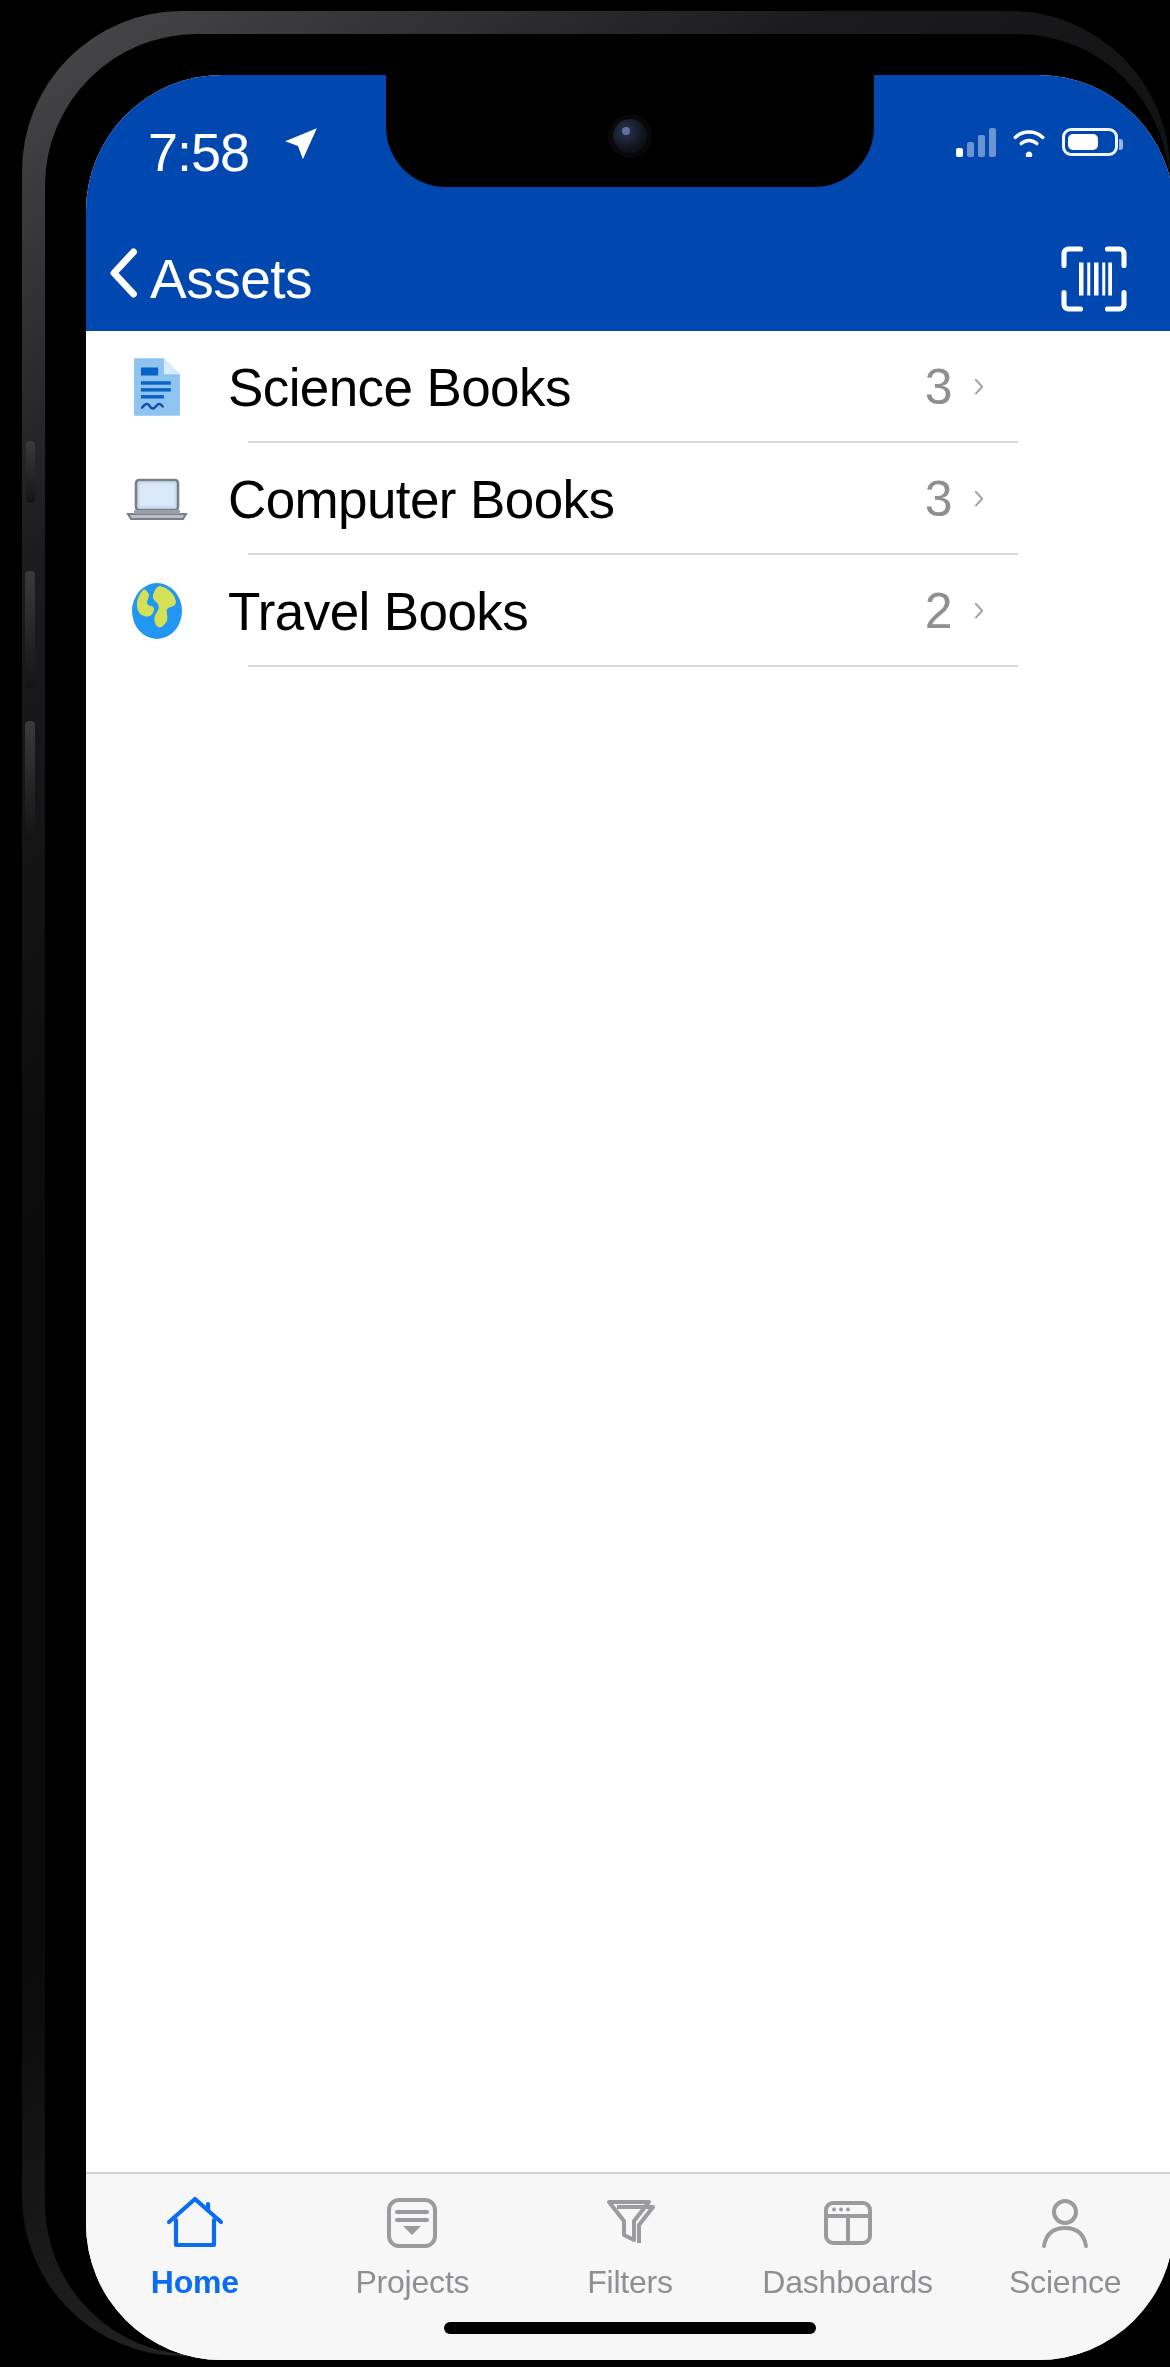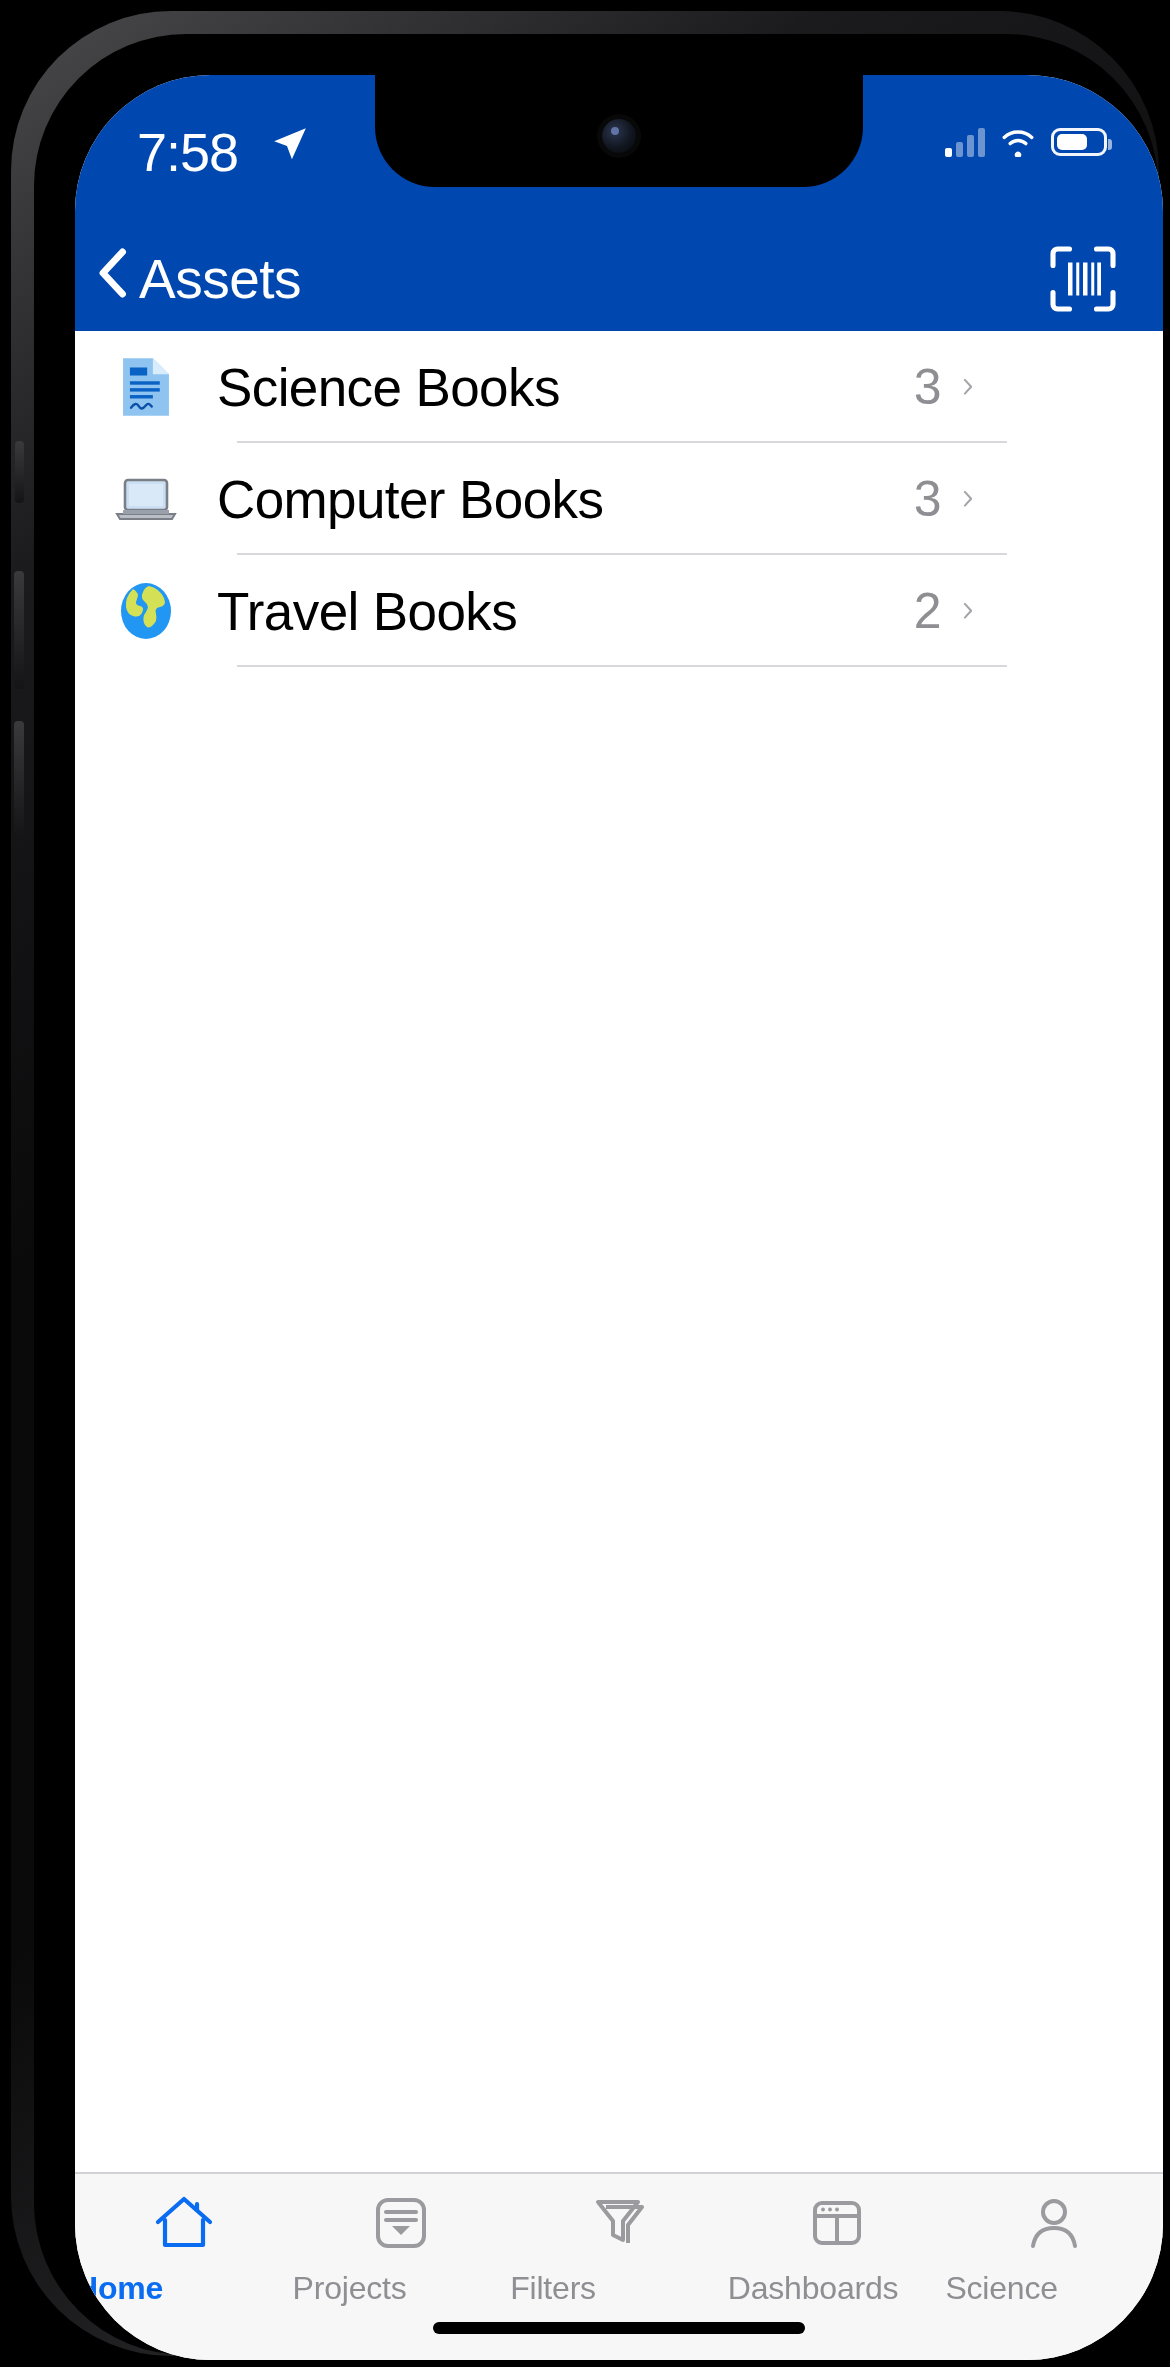--- a/index.html
+++ b/index.html
@@ -6,21 +6,21 @@
   html, body {
     width:1170px; height:2367px;
     background:#000;
     font-family:"Liberation Sans", sans-serif;
     overflow:hidden;
   }
   #stage { position:relative; width:1170px; height:2367px; background:#000; }
 
   
   .device-outer{
-    position:absolute; left:11px; top:11px;
+    position:absolute; left:22px; top:11px;
     width:1148px; height:2345px;
     border-radius:160px;
     background:linear-gradient(145deg,#4a4a4c 0%,#1b1b1d 18%,#0a0a0b 40%,#0a0a0b 62%,#2c2c2e 84%,#58585a 100%);
   }
   .device-band{
     position:absolute; left:23px; top:23px;
     width:1124px; height:2321px;
     border-radius:152px;
     background:#000;
   }
@@ -143,21 +143,21 @@
 
   
   .tabbar{
     position:absolute; left:0; bottom:0; width:1088px; height:188px;
     background:#f7f7f7;
     border-top:2px solid #d2d2d6;
     display:flex; align-items:flex-start;
     padding-top:18px;
   }
   .tab{
-    flex:1; display:flex; flex-direction:column; gap:16px;
+    flex:1; display:flex; flex-direction:column; align-items:center; gap:10px;
     cursor:pointer;
   }
   .tab-icon{ height:62px; display:flex; align-items:center; justify-content:center; }
   .tab-label{ font-size:32px; color:#8e8e93; letter-spacing:-.2px; }
   .tab.active .tab-label{ color:#0a6cf0; font-weight:700; }
 
   .home-indicator{
     position:absolute; left:50%; transform:translateX(-50%); bottom:26px;
     width:372px; height:12px; border-radius:6px; background:#000;
   }

